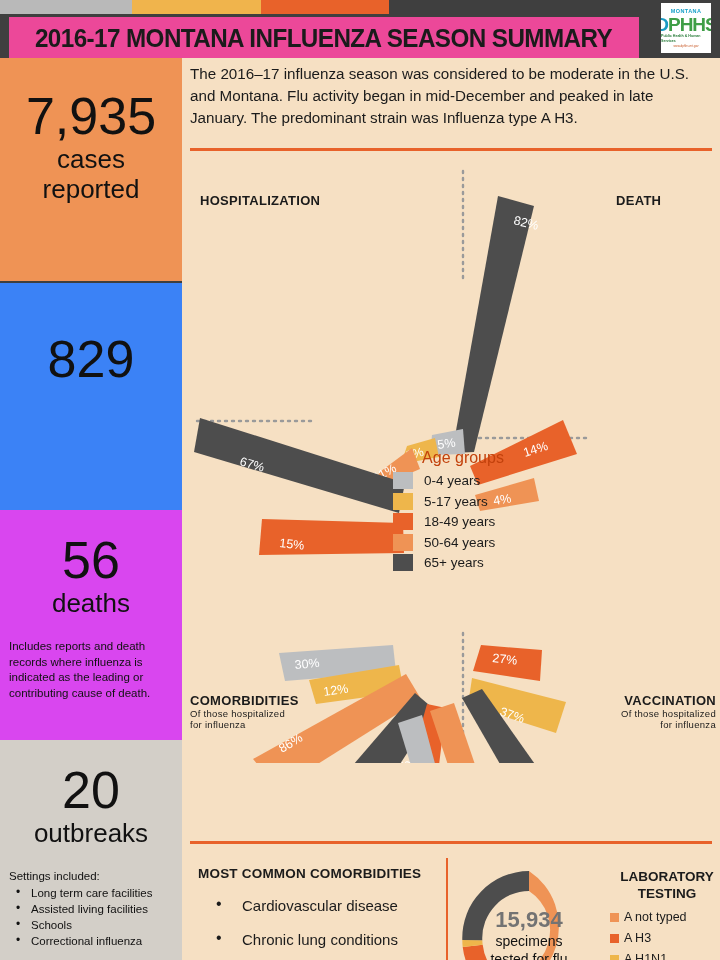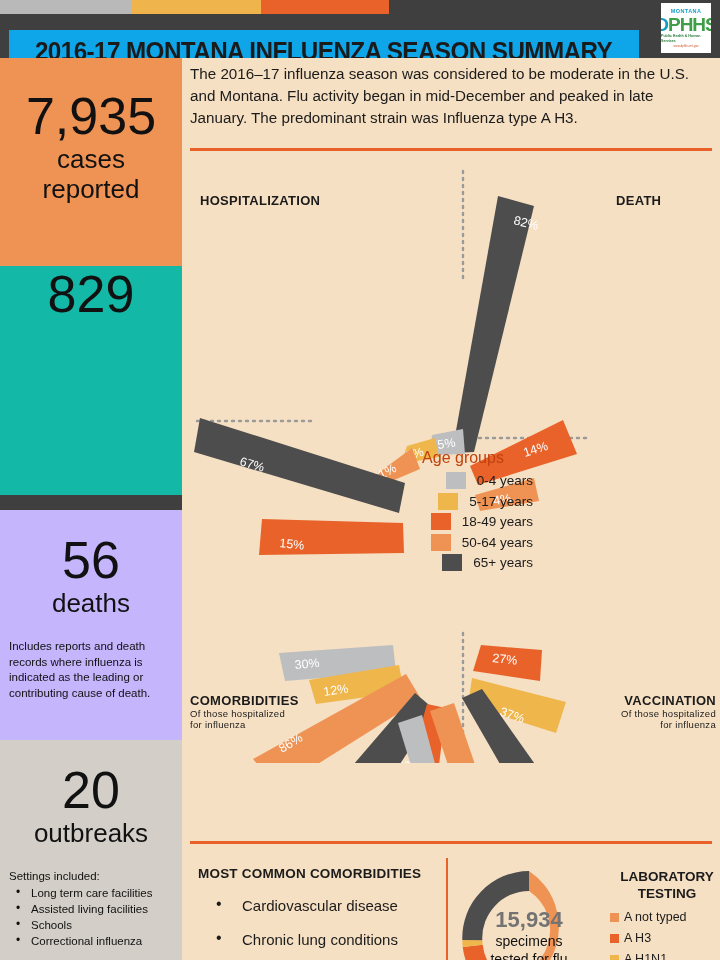--- a/index.html
+++ b/index.html
@@ -11,22 +11,22 @@
   }
   #page{position:relative;width:720px;height:960px;background:#3f3f3f;overflow:hidden;}
 
   
   .topstrip{position:absolute;left:0;top:0;width:720px;height:14px;display:flex;}
   .topstrip span{display:block;height:14px;}
 
   
   .header-band{position:absolute;left:0;top:14px;width:720px;height:44px;background:#3f3f3f;}
   .title-box{
-    position:absolute;left:9px;top:30px;width:630px;height:42px;
-    background:#0ea5e9;display:flex;align-items:center;justify-content:center;text-align:right;
+    position:absolute;left:9px;top:17px;width:630px;height:42px;
+    background:#ec4899;display:flex;align-items:center;justify-content:center;text-align:right;
   }
   .title-box .t{
     font-weight:bold;font-size:25px;letter-spacing:-0.6px;color:#1b1b1b;
     white-space:nowrap;transform:scaleX(0.97);
   }
   .logo{
     position:absolute;left:661px;top:3px;width:50px;height:50px;background:#ffffff;
     display:flex;flex-direction:column;align-items:center;justify-content:center;
     overflow:hidden;
   }
@@ -64,21 +64,21 @@
     letter-spacing:.2px;
   }
 
   
   .radial{position:absolute;left:0px;top:95px;width:538px;height:610px;}
   .quad-lab{position:absolute;font-size:13px;font-weight:bold;color:#1b1b1b;letter-spacing:.3px;}
   .quad-sub{font-size:9.5px;font-weight:normal;line-height:11px;display:block;}
 
   .legend-box{position:absolute;left:211px;top:296px;width:140px;}
   .legend-title{font-size:16px;color:#c2410c;text-align:center;margin-bottom:5px;}
-  .legend-row{display:flex;align-items:center;margin-bottom:3.5px;justify-content:flex-end;}
+  .legend-row{display:flex;align-items:center;margin-bottom:3.5px;}
   .legend-sw{width:20px;height:17px;margin-right:11px;flex:none;}
   .legend-txt{font-size:13.5px;color:#1b1b1b;}
 
   
   .bot{position:absolute;left:0;top:800px;width:538px;height:160px;}
   .bullets{position:absolute;left:16px;top:38px;width:250px;}
   .bullets li{position:relative;padding-left:44px;font-size:15px;line-height:20px;
       color:#1b1b1b;margin-bottom:14px;list-style:none;}
   .bullets li:before{content:"\2022";position:absolute;left:18px;top:-2px;font-size:16px;}
   .bullets ul{margin:0;padding:0;}
@@ -125,25 +125,25 @@
   </div>
 
   <div class="sidebar">
 
     <div class="side-block" style="top:0px;height:223px;background:#ef9355;padding-top:30px;">
       <div class="big-num">7,935</div>
       <div class="sub-lab">cases</div>
       <div class="sub-lab">reported</div>
     </div>
 
-    <div class="side-block" style="top:208px;height:229px;background:#14b8a6;">
+    <div class="side-block" style="top:225px;height:229px;background:#3b82f6;padding-top:48px;">
       <div class="big-num">829</div>
     </div>
 
-    <div class="side-block" style="top:452px;height:230px;background:#c4b5fd;padding-top:22px;">
+    <div class="side-block" style="top:452px;height:230px;background:#d946ef;padding-top:22px;">
       <div class="big-num">56</div>
       <div class="sub-lab">deaths</div>
       <div class="side-note">Includes reports and death records where influenza is indicated as the leading or contributing cause of death.</div>
     </div>
 
     <div class="side-block" style="top:682px;height:220px;background:#d3cfc8;padding-top:22px;">
       <div class="big-num">20</div>
       <div class="sub-lab">outbreaks</div>
       <div class="side-note">
         <div>Settings included:</div>

